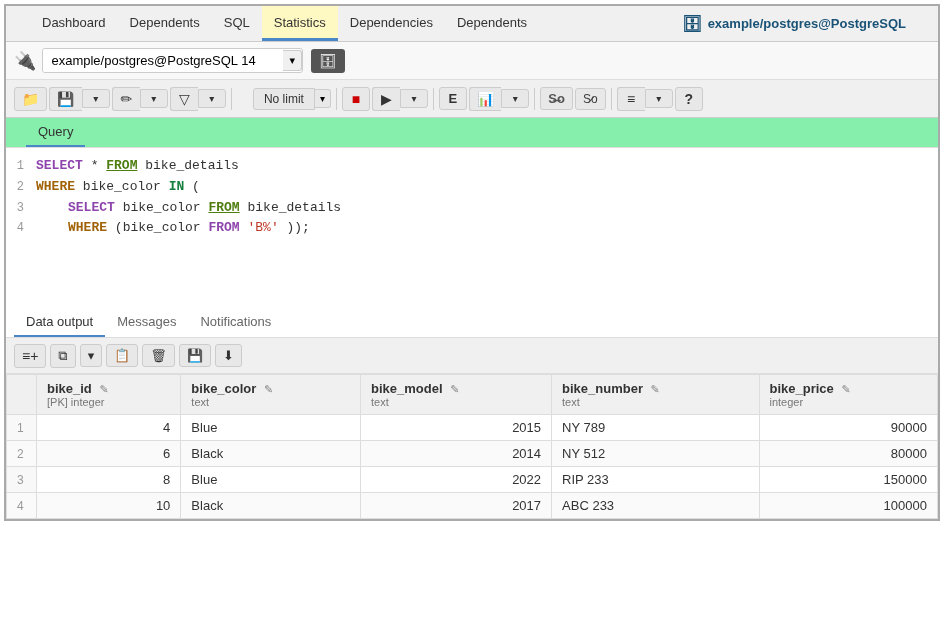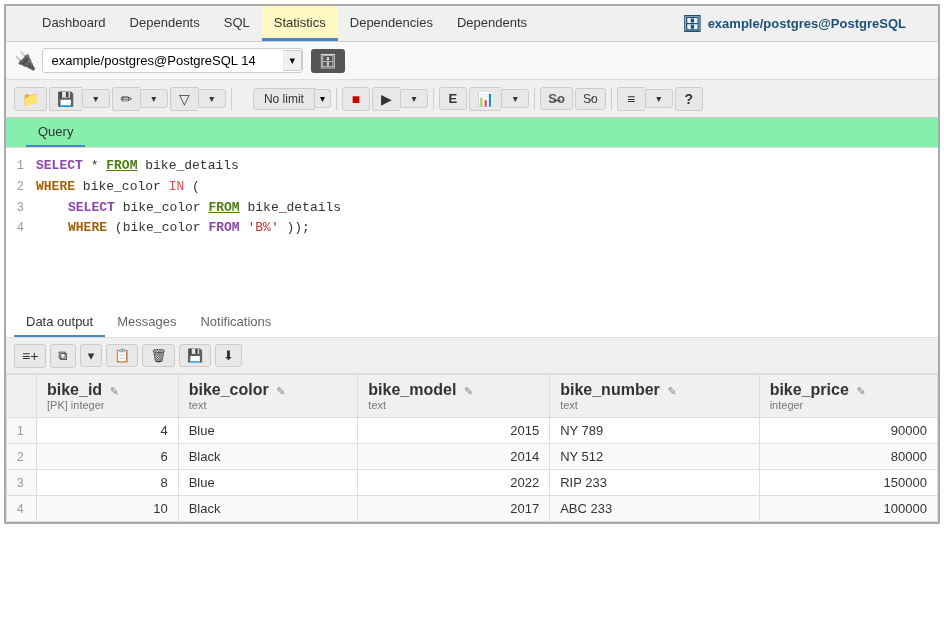--- a/index.html
+++ b/index.html
@@ -175,21 +175,21 @@
       font-size: 12px;
       user-select: none;
       flex-shrink: 0;
     }
     .code-content {
       flex: 1;
     }
     .kw-select { color: #8e44ad; font-weight: bold; }
     .kw-from { color: #4d7c0f; font-weight: bold; text-decoration: underline; }
     .kw-where { color: #a16207; font-weight: bold; }
-    .kw-in { color: #ef4444; font-weight: normal; }
+    .kw-in { color: #15803d; font-weight: bold; }
     .kw-like { color: #8e44ad; font-weight: bold; }
     .str-val { color: #c0392b; }
     .plain { color: #333; }
     .indent { padding-left: 32px; }
 
     
     .results-section {
       background: #fff;
     }
     .results-tabs {
@@ -243,21 +243,21 @@
       background: #f0f0f0;
       border: 1px solid #ddd;
       padding: 6px 10px;
       text-align: left;
       font-weight: normal;
       white-space: nowrap;
     }
     .data-table th .col-name {
       font-weight: bold;
       color: #333;
-      font-size: 16px;
+      font-size: 13px;
     }
     .data-table th .col-type {
       color: #777;
       font-size: 11px;
       display: block;
     }
     .data-table th .edit-icon {
       color: #888;
       font-size: 11px;
       margin-left: 4px;

